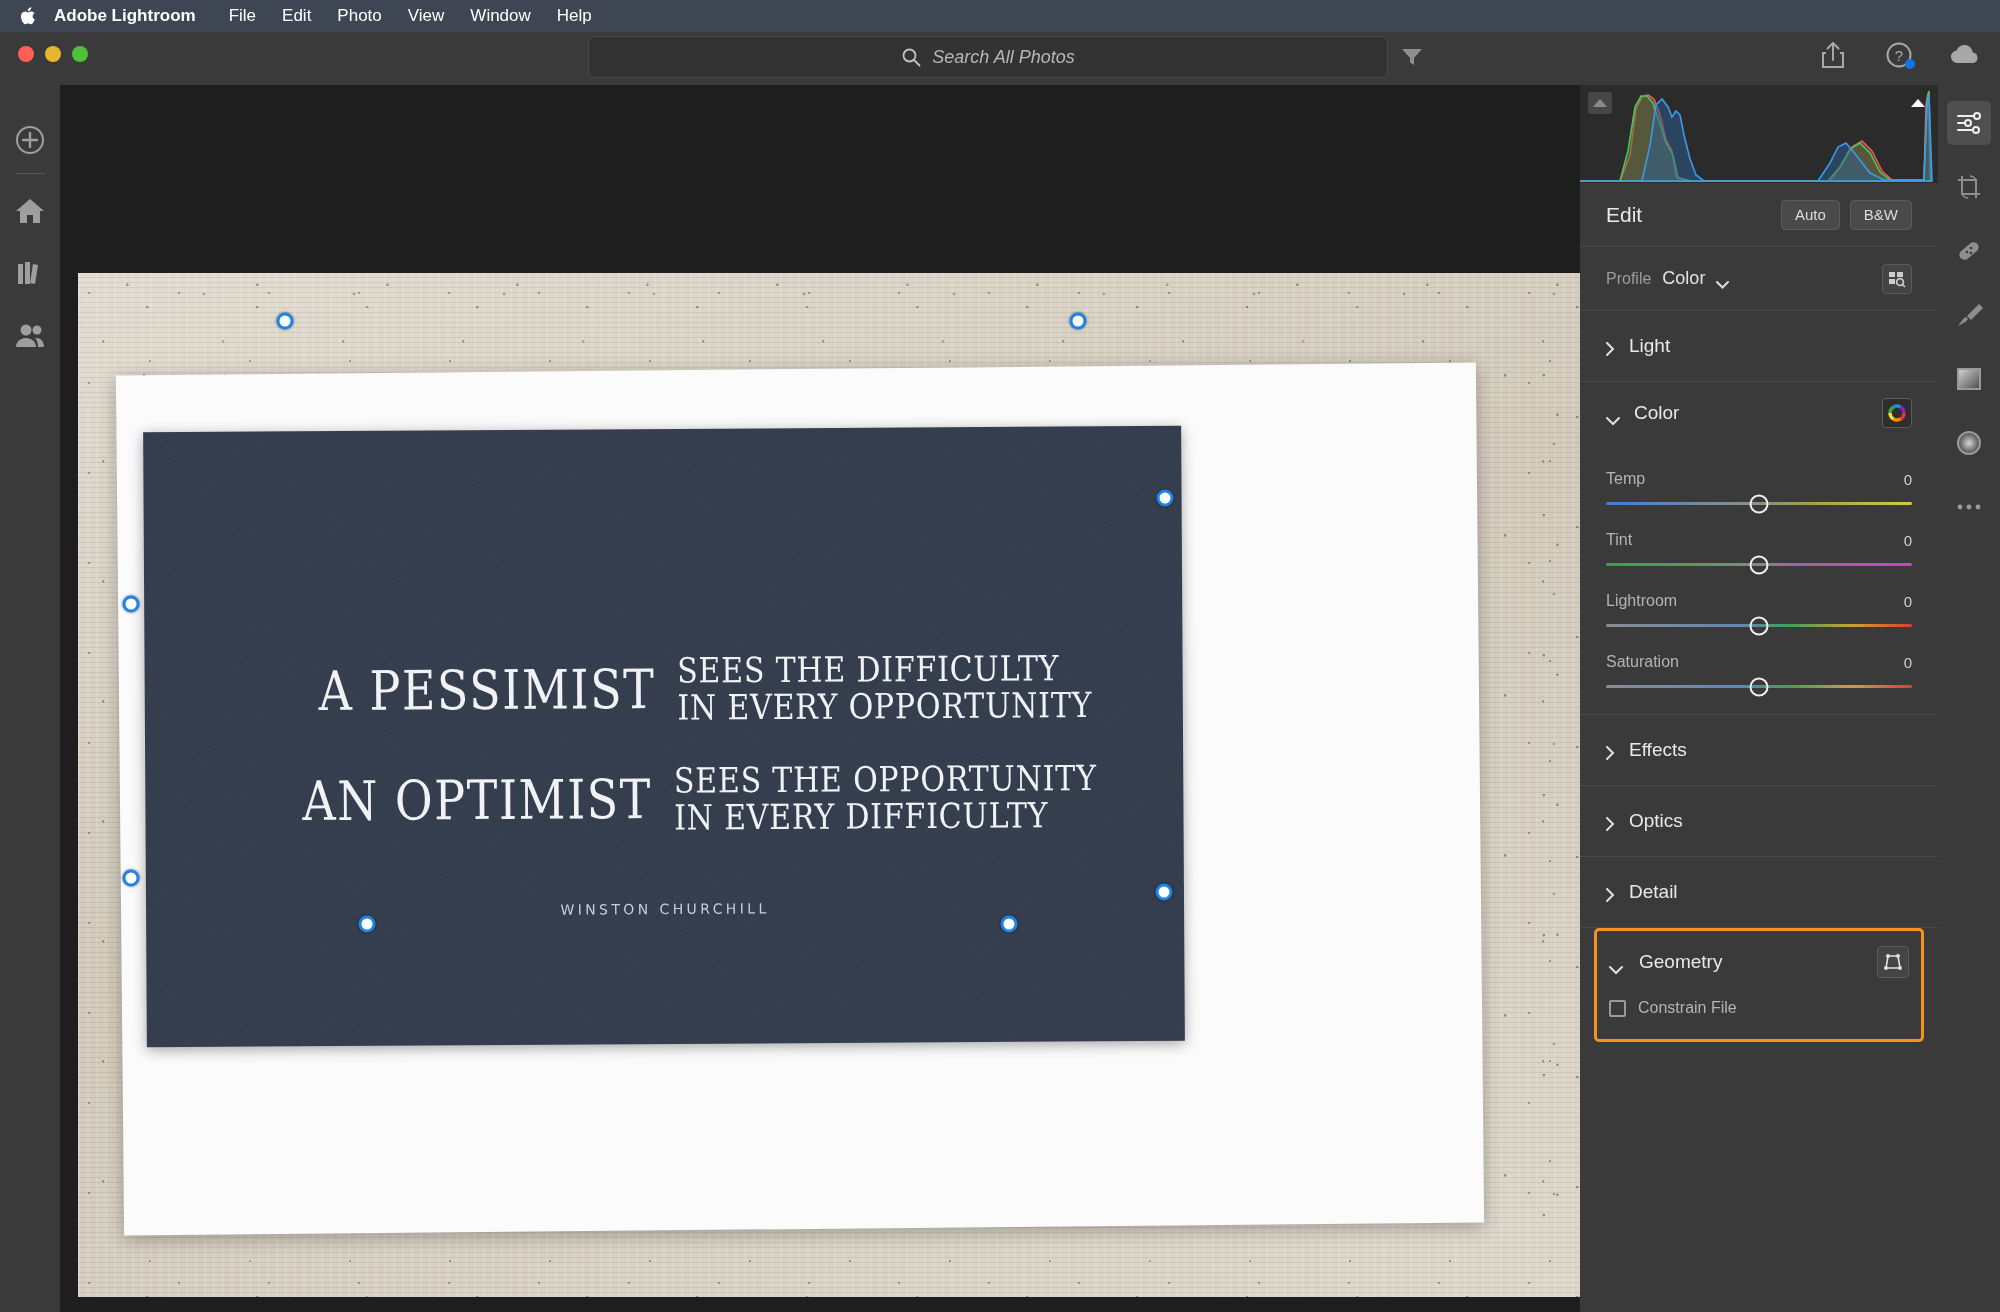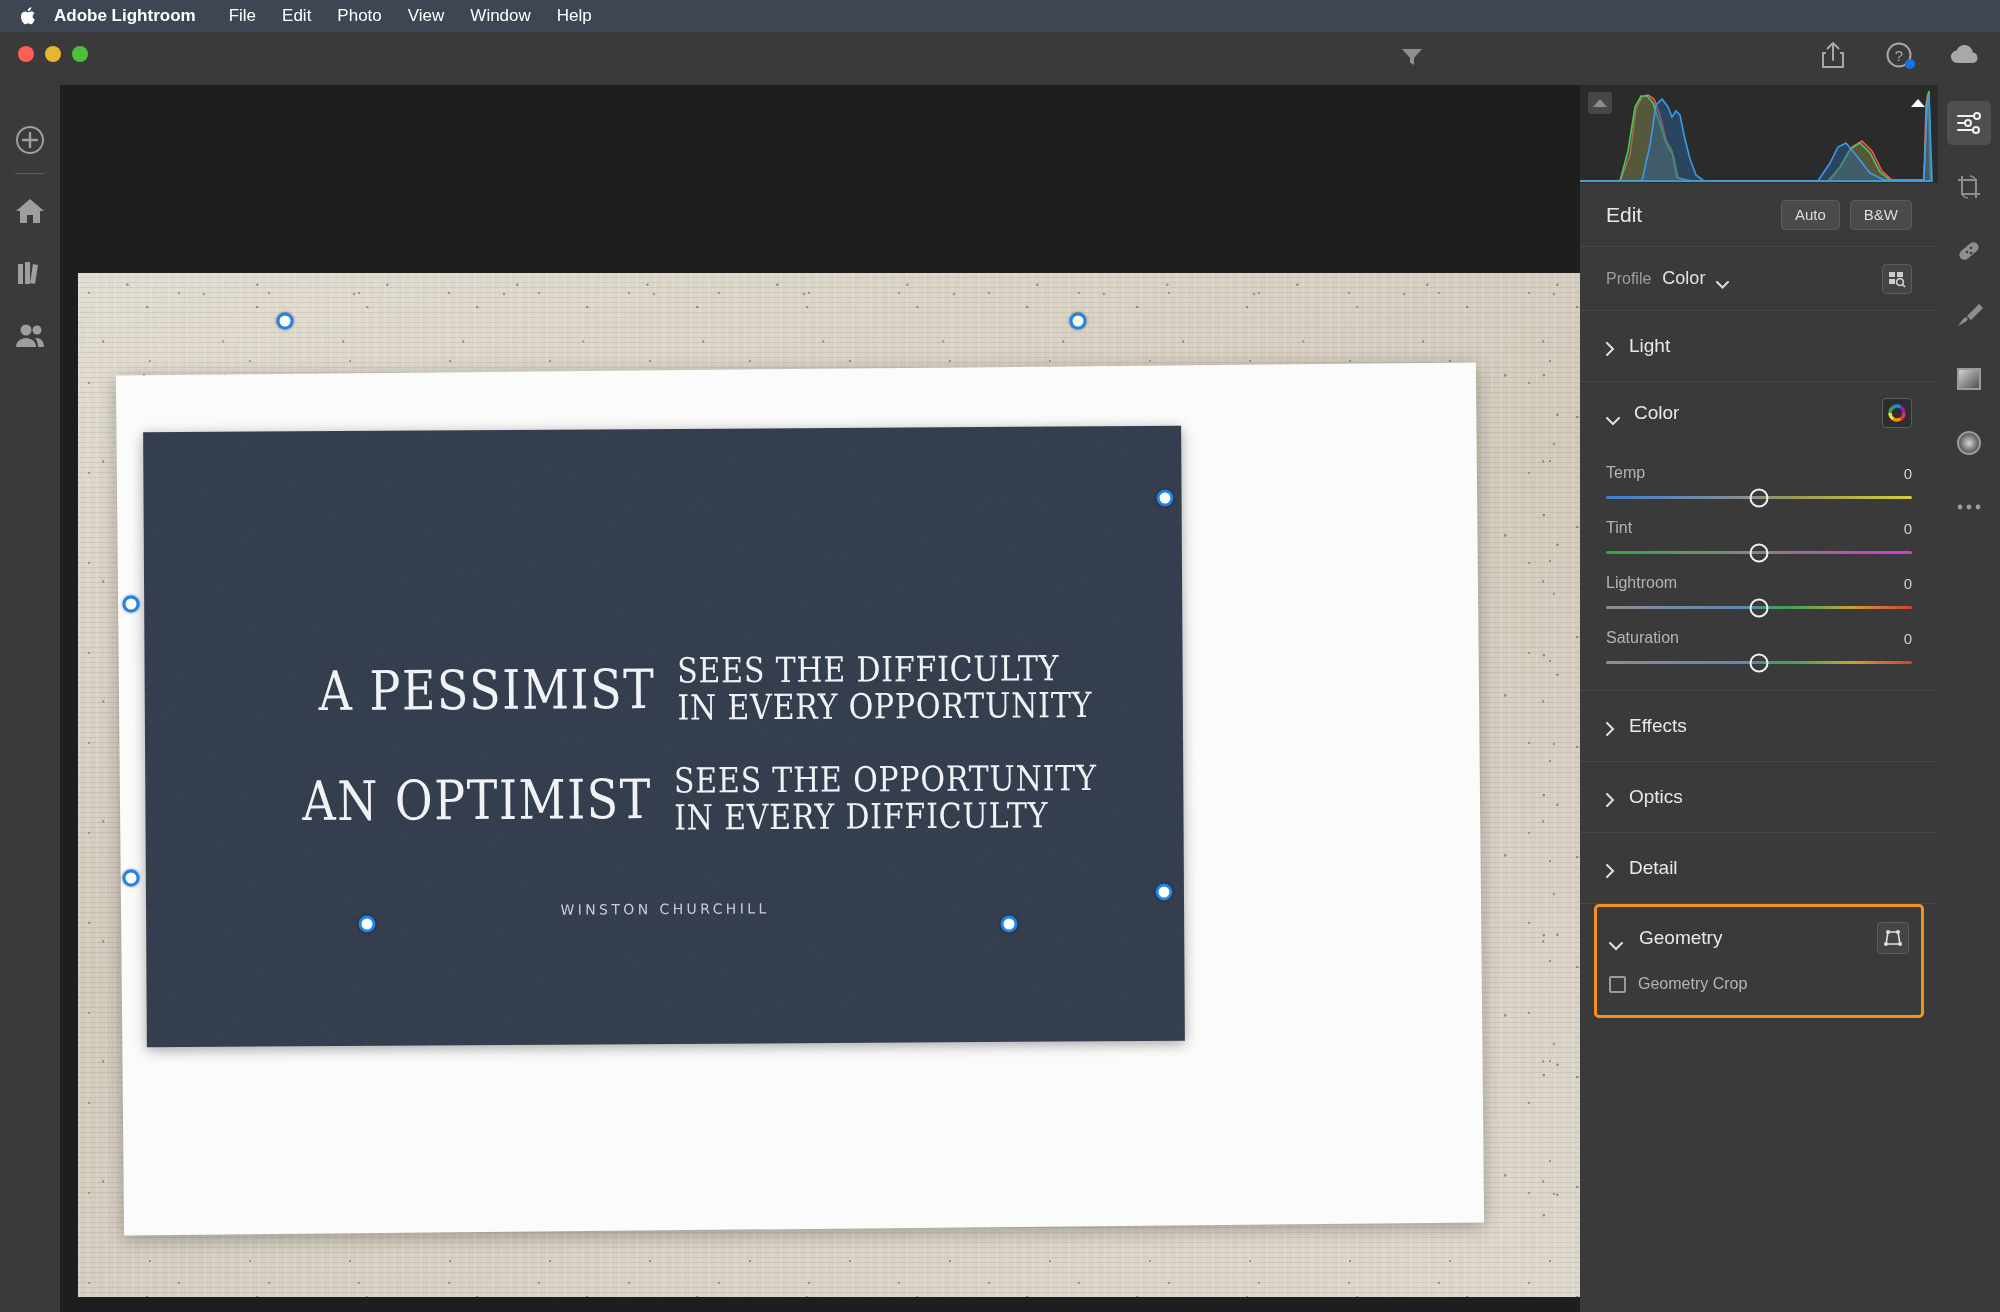--- a/index.html
+++ b/index.html
@@ -234,21 +234,21 @@
   .color-head { height: 62px; display: flex; align-items: center; gap: 14px;
     color: #e8e8e8; font-size: 19px; }
   .color-wheel-btn {
     margin-left: auto; width: 30px; height: 30px; border-radius: 4px;
     background: #2e2e2e; border: 1px solid #5c5c5c;
     display: flex; align-items: center; justify-content: center;
   }
   .wb-row { display: flex; align-items: center; gap: 10px; height: 40px; }
   .eyedrop { margin-left: auto; width: 26px; height: 26px; }
 
-  .slider { margin-top: 20px; }
+  .slider { margin-top: 26px; }
   .slider-top { display: flex; justify-content: space-between; align-items: center; }
   .s-name { color: #b4b4b4; font-size: 16px; }
   .s-val { color: #cfcfcf; font-size: 15px; }
   .track {
     position: relative; height: 3px; margin-top: 14px; border-radius: 2px;
   }
   .t-temp { background: linear-gradient(90deg,#3d7fd6 0%,#8a8e8e 46%,#9a9a55 62%,#cfcf3c 100%); }
   .t-tint { background: linear-gradient(90deg,#2fa83f 0%,#7d8a7e 46%,#9a6a96 62%,#d23ad2 100%); }
   .t-vib  { background: linear-gradient(90deg,#8d8d92 0%,#5f86b4 44%,#3fa05c 60%,#c9a03c 80%,#d8412f 100%); }
   .t-sat  { background: linear-gradient(90deg,#8d8d92 0%,#5f86b4 44%,#3fa05c 60%,#c9a03c 80%,#d8412f 100%); }
@@ -315,20 +315,29 @@
   </div>
 
   <div class="titlebar"></div>
 
   <div class="traffic">
     <div class="light l-red"></div>
     <div class="light l-yellow"></div>
     <div class="light l-green"></div>
   </div>
 
+  <div class="searchbar">
+    <span class="search-icon">
+      <svg viewBox="0 0 20 20">
+          <circle cx="8.5" cy="8.5" r="6" fill="none" stroke="#c2c2c2" stroke-width="1.8"></circle>
+          <line x1="13" y1="13" x2="18.5" y2="18.5" stroke="#c2c2c2" stroke-width="1.8" stroke-linecap="round"></line>
+        </svg>
+    </span>
+    <span class="search-ph">Search All Photos</span>
+  </div>
 
   <div class="filter-btn">
     <svg viewBox="0 0 22 18">
         <path fill="#8e8e8e" d="M1 1h20l-8 9v7l-4-2.5V10z"></path>
       </svg>
   </div>
 
   <div class="top-right-icons">
     <div class="tr-icon">
       <svg width="26" height="28" viewBox="0 0 26 28">
@@ -575,21 +584,21 @@
               <path d="M5 4h10l2 12H3z" fill="none" stroke="#e0e0e0" stroke-width="1.6"></path>
               <circle cx="5" cy="4" r="2" fill="#e0e0e0"></circle>
               <circle cx="15" cy="4" r="2" fill="#e0e0e0"></circle>
               <circle cx="3" cy="16" r="2" fill="#e0e0e0"></circle>
               <circle cx="17" cy="16" r="2" fill="#e0e0e0"></circle>
             </svg>
         </span>
       </div>
       <div class="cc-row">
         <span class="checkbox"></span>
-        <span class="cc-label">Geometry Crop</span>
+        <span class="cc-label">Constrain File</span>
       </div>
     </div>
 
   </div>
 
   <div class="tool-rail">
     <div class="tool-btn active">
       <span>
         <svg width="26" height="26" viewBox="0 0 26 26">
             <path d="M2 6h16M2 13h6M2 20h14" stroke="#f0f0f0" stroke-width="2" stroke-linecap="round"></path>

